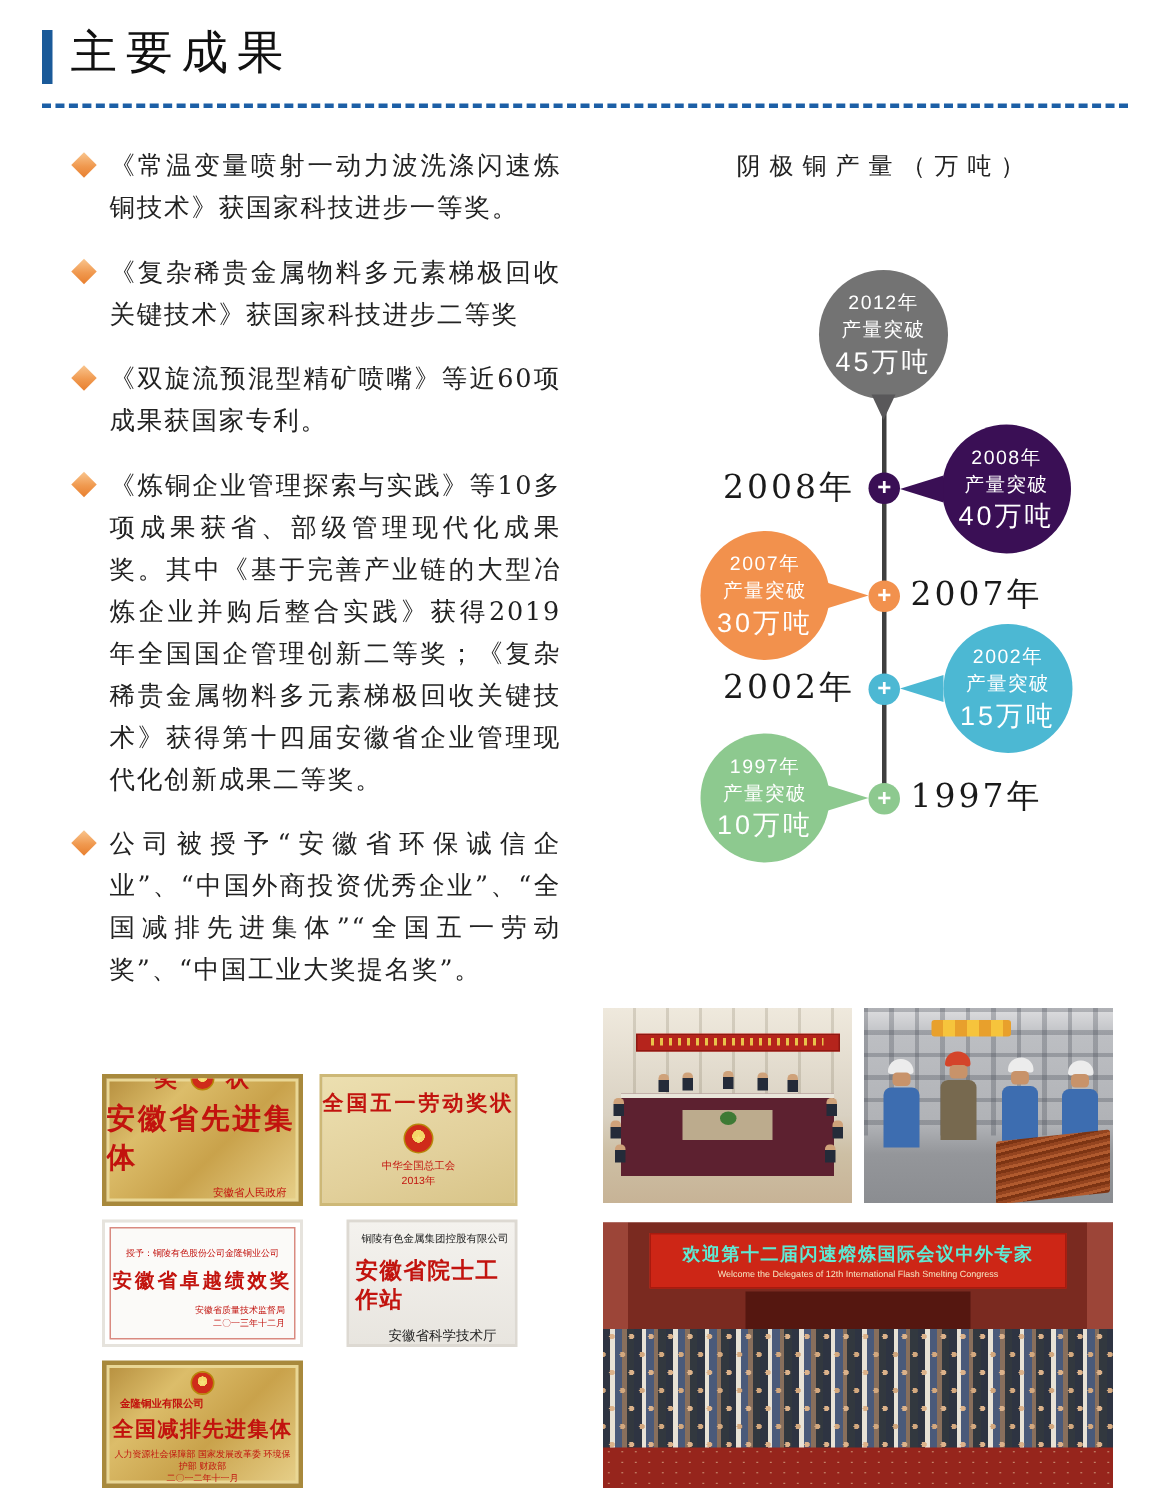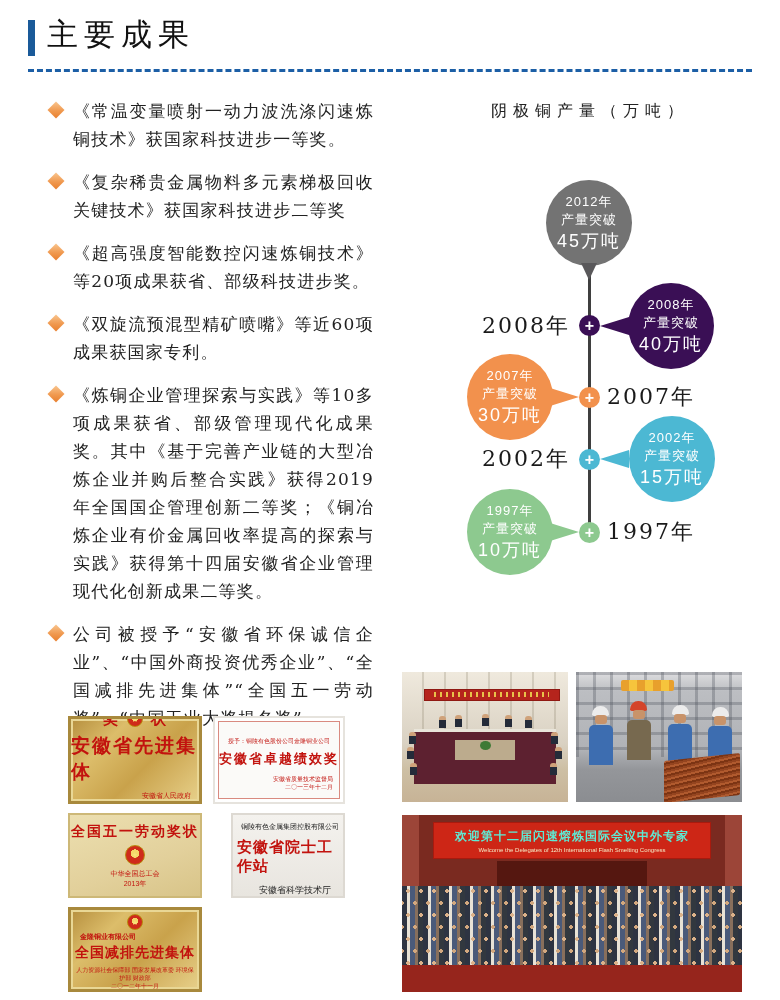--- a/index.html
+++ b/index.html
@@ -148,29 +148,25 @@
   <div class="bullet">
     <span class="diamond"></span>
     <span class="btext">《常温变量喷射一动力波洗涤闪速炼铜技术》获国家科技进步一等奖。</span>
   </div>
   <div class="bullet">
     <span class="diamond"></span>
     <span class="btext">《复杂稀贵金属物料多元素梯极回收关键技术》获国家科技进步二等奖</span>
   </div>
   <div class="bullet">
     <span class="diamond"></span>
-    <span class="btext">《超高强度智能数控闪速炼铜技术》等20项成果获省、部级科技进步奖。</span>
-  </div>
-  <div class="bullet">
-    <span class="diamond"></span>
     <span class="btext">《双旋流预混型精矿喷嘴》等近60项成果获国家专利。</span>
   </div>
   <div class="bullet">
     <span class="diamond"></span>
-    <span class="btext">《炼铜企业管理探索与实践》等10多项成果获省、部级管理现代化成果奖。其中《基于完善产业链的大型冶炼企业并购后整合实践》获得2019年全国国企管理创新二等奖；《铜冶炼企业有价金属回收率提高的探索与实践》获得第十四届安徽省企业管理现代化创新成果二等奖。</span>
+    <span class="btext">《炼铜企业管理探索与实践》等10多项成果获省、部级管理现代化成果奖。其中《基于完善产业链的大型冶炼企业并购后整合实践》获得2019年全国国企管理创新二等奖；《复杂稀贵金属物料多元素梯极回收关键技术》获得第十四届安徽省企业管理现代化创新成果二等奖。</span>
   </div>
   <div class="bullet">
     <span class="diamond"></span>
     <span class="btext">公司被授予“安徽省环保诚信企业”、“中国外商投资优秀企业”、“全国减排先进集体”“全国五一劳动奖”、“中国工业大奖提名奖”。</span>
   </div>
 </div>
 
 <div class="chart">
   <div class="chart-title">阴极铜产量（万吨）</div>
   <div class="tl-line"></div>
@@ -229,39 +225,39 @@
         <span class="c-red c-main" style="font-size:15px;">状</span>
       </div>
       <div class="c-red c-main" style="font-size:19px;margin-top:4px;letter-spacing:2px;">安徽省先进集体</div>
       <div class="c-red tiny" style="align-self:flex-end;margin:6px 8px 0 0;text-align:right;">
         <div>安徽省人民政府</div>
         <div>二〇〇七年四月</div>
       </div>
     </div>
   </div>
 
+
+  <div class="cert paleg">
+    <div class="c-center">
+      <div class="c-red c-main" style="font-size:14px;letter-spacing:2px;">全国五一劳动奖状</div>
+      <span class="emblem" style="width:18px;height:18px;margin-top:4px;">★</span>
+      <div class="c-red tiny" style="margin-top:4px;text-align:center;">
+        <div>中华全国总工会</div>
+        <div>2013年</div>
+      </div>
+    </div>
+  </div>
 
   <div class="cert paper">
     <div class="c-center" style="padding:4px;">
       <div class="c-red micro">授予：铜陵有色股份公司金隆铜业公司</div>
       <div class="c-red c-main" style="font-size:13px;margin-top:5px;letter-spacing:2px;">安徽省卓越绩效奖</div>
       <div class="c-red micro" style="align-self:flex-end;margin:7px 6px 0 0;text-align:right;">
         <div>安徽省质量技术监督局</div>
         <div>二〇一三年十二月</div>
-      </div>
-    </div>
-  </div>
-
-  <div class="cert paleg">
-    <div class="c-center">
-      <div class="c-red c-main" style="font-size:14px;letter-spacing:2px;">全国五一劳动奖状</div>
-      <span class="emblem" style="width:18px;height:18px;margin-top:4px;">★</span>
-      <div class="c-red tiny" style="margin-top:4px;text-align:center;">
-        <div>中华全国总工会</div>
-        <div>2013年</div>
       </div>
     </div>
   </div>
 
   <div class="cert" style="background:linear-gradient(180deg,#f4f2ee,#e8e5df);border:2px solid #ddd9d2;margin-left:18px;">
     <div class="c-center" style="padding:4px;">
       <div class="tiny" style="color:#222;align-self:flex-start;margin-left:4px;">铜陵有色金属集团控股有限公司</div>
       <div class="c-red c-main" style="font-size:15px;margin-top:6px;letter-spacing:1px;">安徽省院士工作站</div>
       <div class="tiny" style="color:#222;align-self:flex-end;margin:8px 8px 0 0;font-size:9px;">安徽省科学技术厅</div>
     </div>

